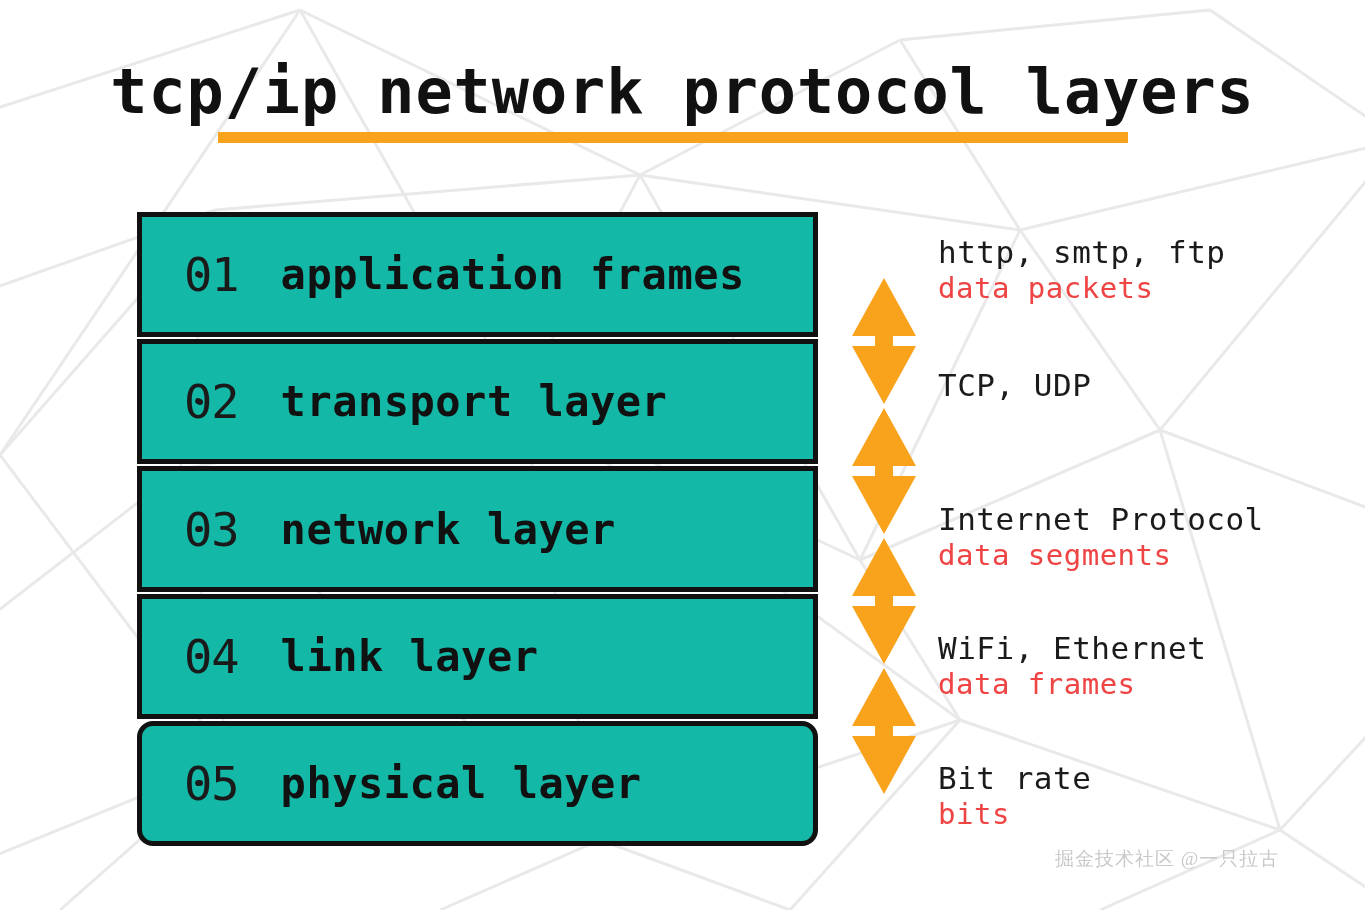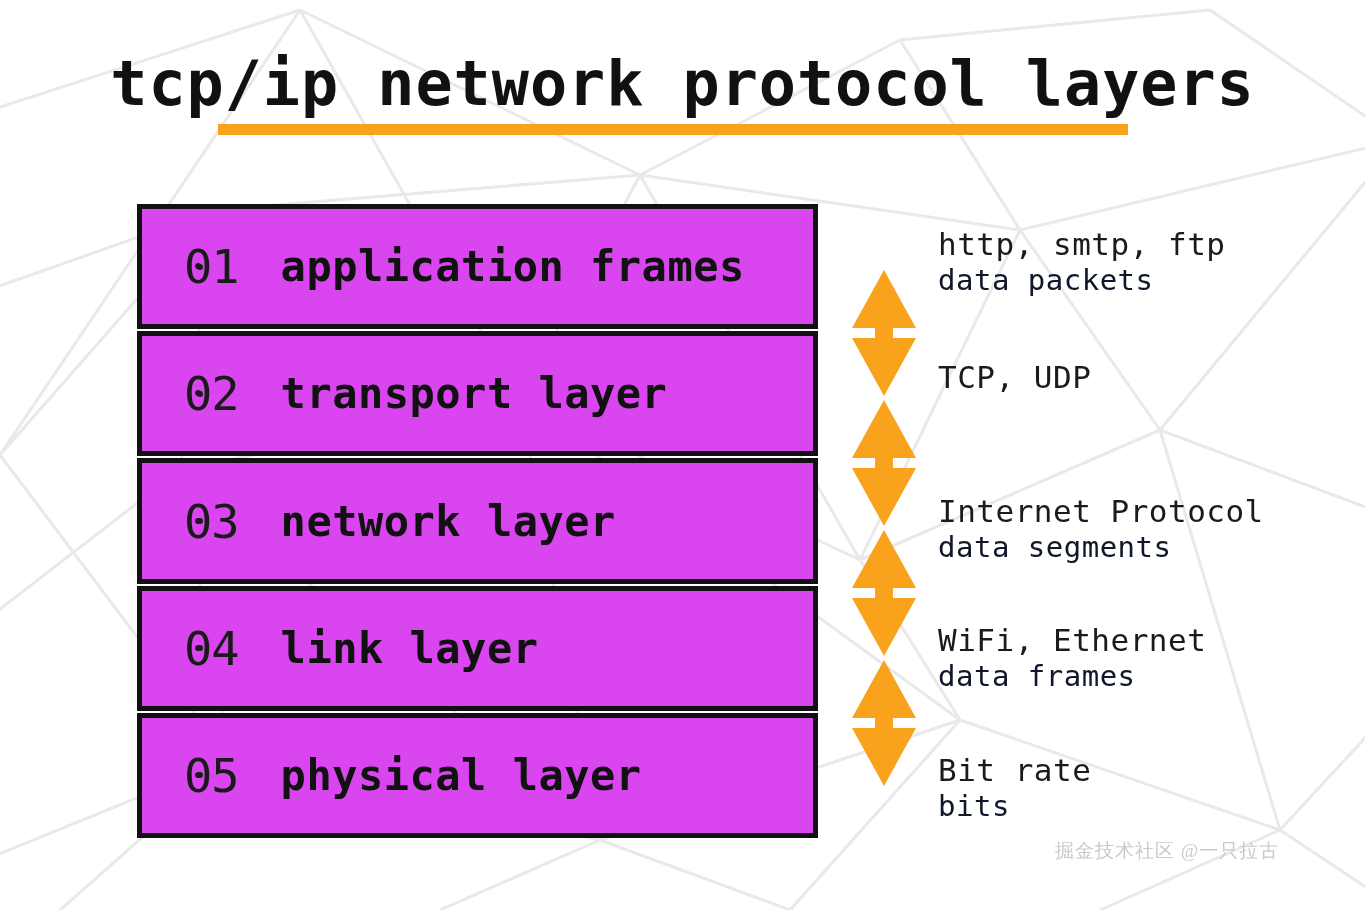--- a/index.html
+++ b/index.html
@@ -20,21 +20,21 @@
     position: absolute;
     top: 0; left: 0;
     width: 1365px;
     height: 910px;
     z-index: 0;
     pointer-events: none;
   }
 
   #stage {
     position: absolute;
-    top: 0; left: 0;
+    top: 8px; left: 0;
     width: 1365px;
     height: 732px;
     z-index: 2;
   }
 
   
   #title-block {
     position: absolute;
     left: 0;
     top: 52px;
@@ -68,28 +68,28 @@
     left: 137px;
     top: 204px;
     width: 681px;
     height: 650px;
     display: flex;
     flex-direction: column;
   }
   .layer-box {
     flex: 1 1 0;
     border: 5px solid #111111;
-    background: #d946ef;
+    background: #14b8a6;
     display: flex;
     align-items: center;
     box-sizing: border-box;
     margin-bottom: 2px;
     position: relative;
   }
-  .layer-box:last-child { margin-bottom: 16px; }
+  .layer-box:last-child { margin-bottom: 16px; border-radius: 16px; }
 
   .layer-num {
     font-family: "DejaVu Sans Mono", monospace;
     font-weight: 400;
     font-size: 47px;
     color: #1a1a1a;
     margin-left: 42px;
     letter-spacing: -1px;
     position: relative;
     white-space: nowrap;
@@ -137,21 +137,21 @@
     font-weight: 500;
     font-size: 31px;
     color: #1b1b1b;
     letter-spacing: 0.5px;
     line-height: 1.18;
   }
   .anno-sub {
     font-family: "DejaVu Sans Mono", monospace;
     font-weight: 300;
     font-size: 29px;
-    color: #0f172a;
+    color: #ef4444;
     letter-spacing: 0.5px;
     line-height: 1.18;
   }
 
   #anno-0 { top: 226px; }
   #anno-1 { top: 359px; }
   #anno-2 { top: 493px; }
   #anno-3 { top: 622px; }
   #anno-4 { top: 752px; }
 

